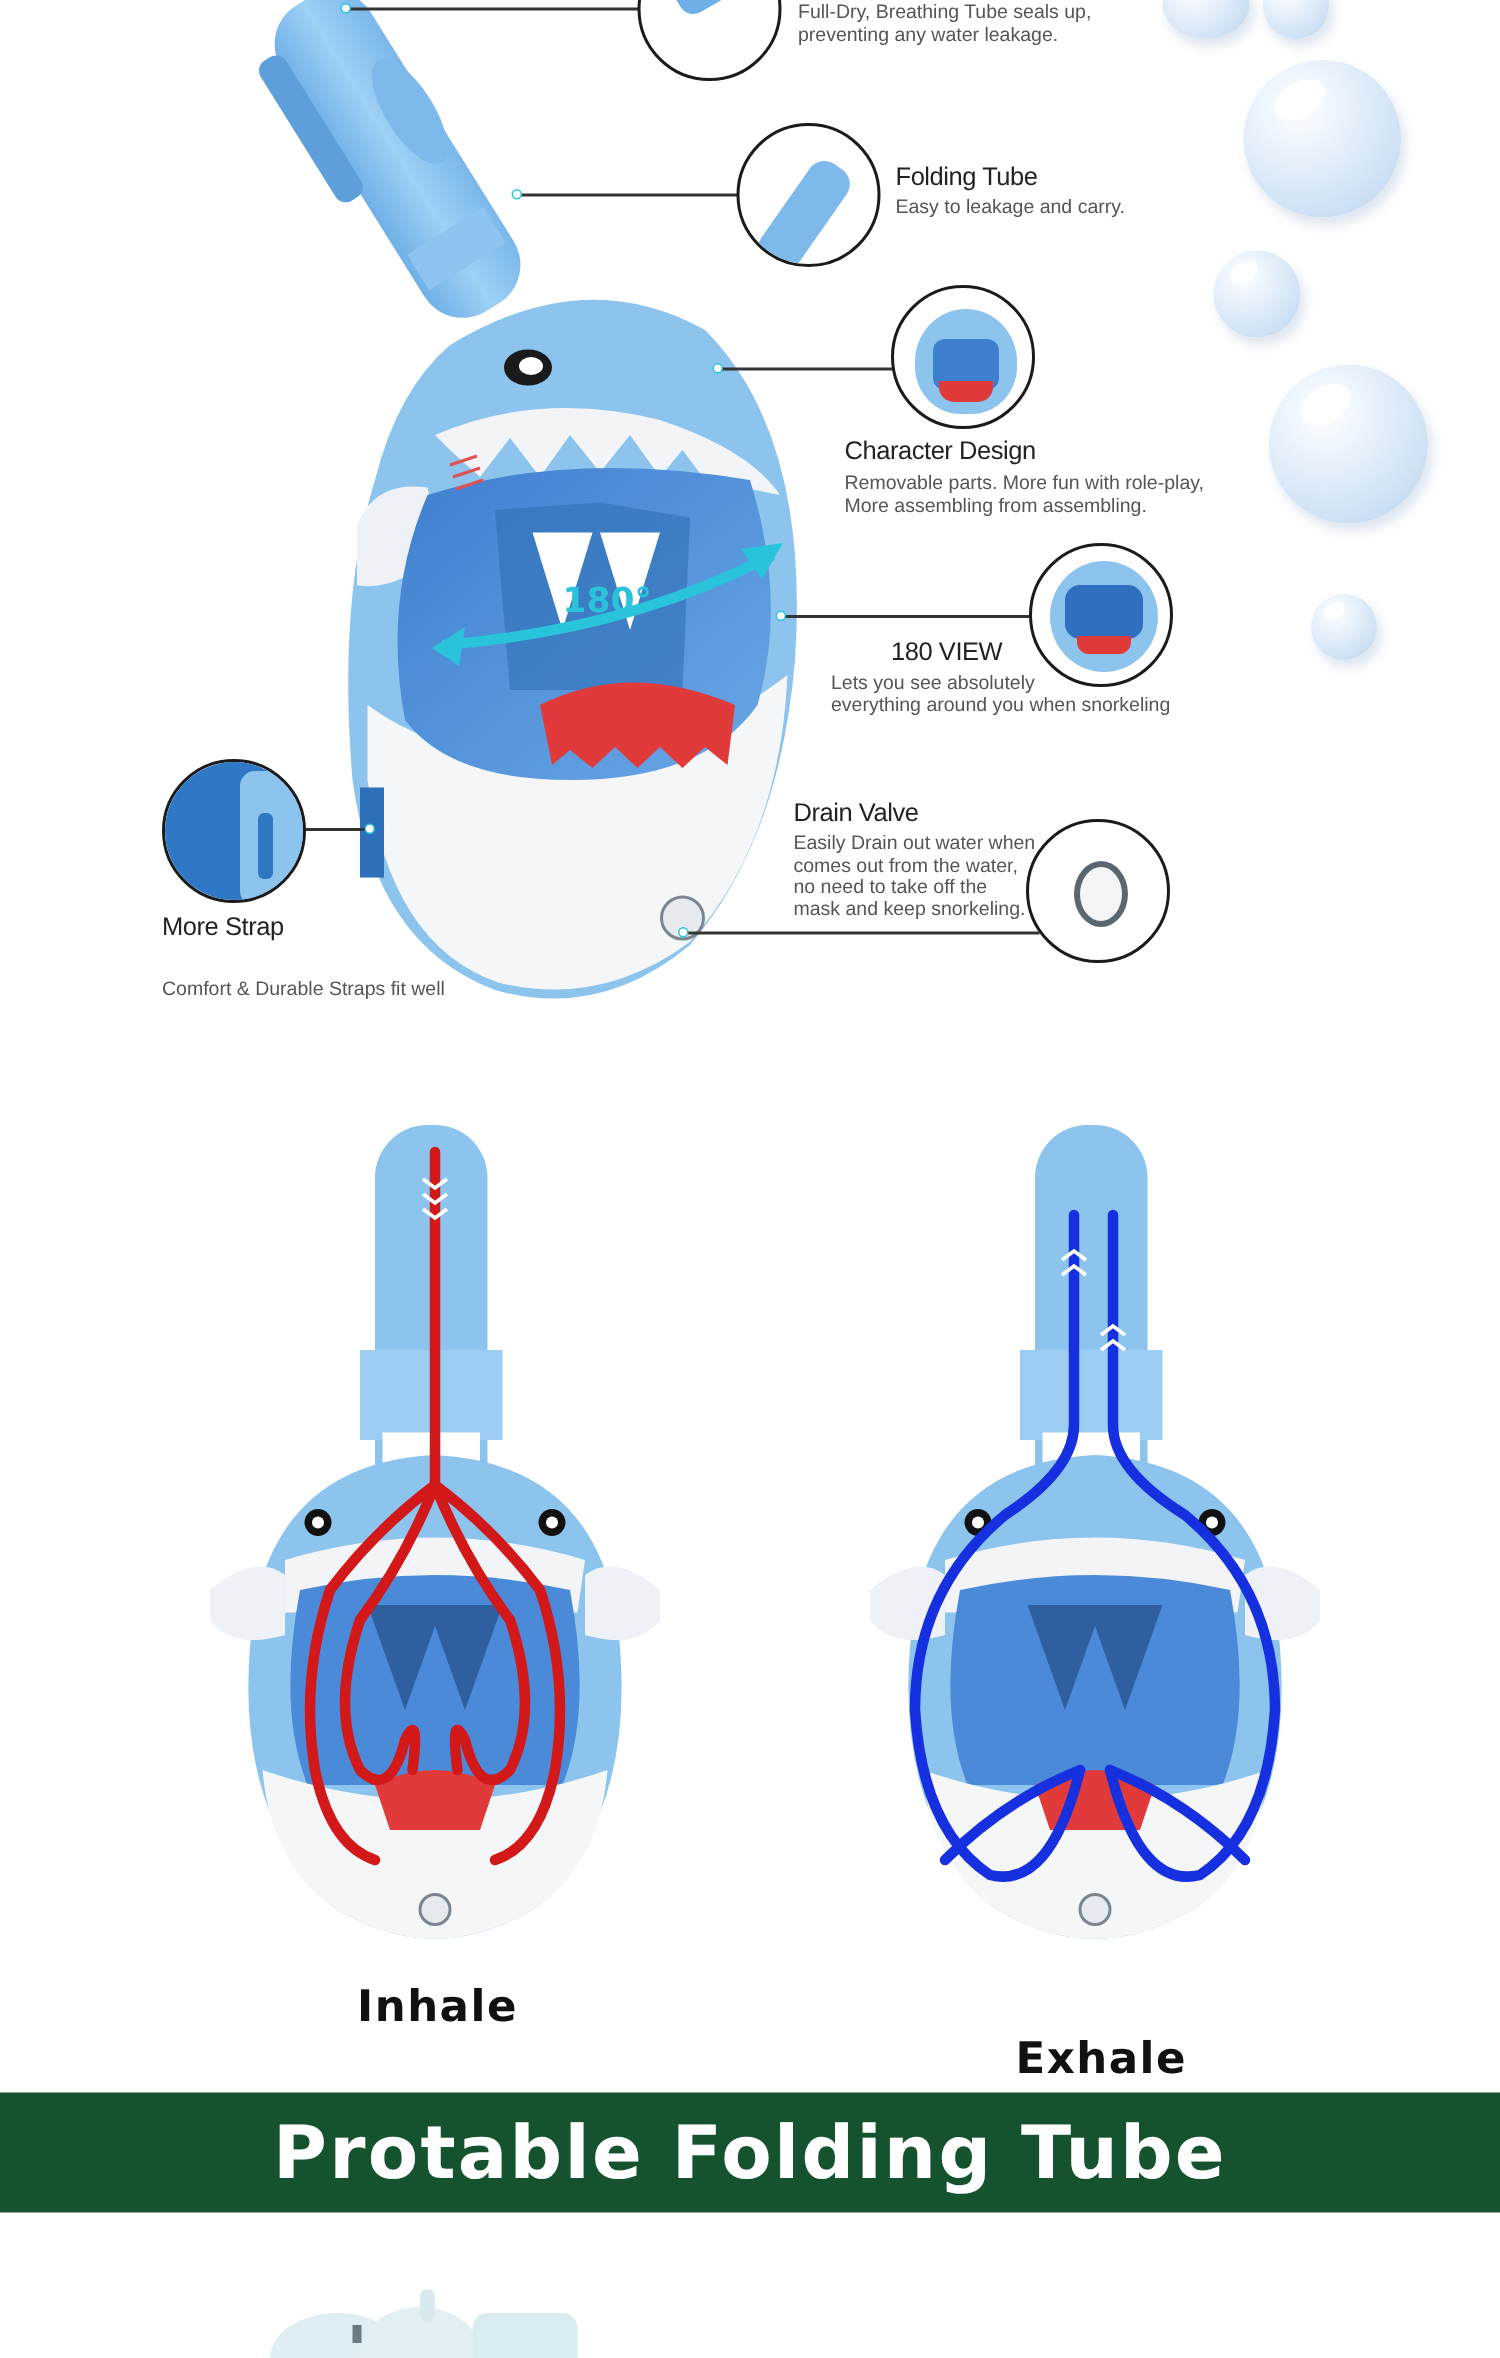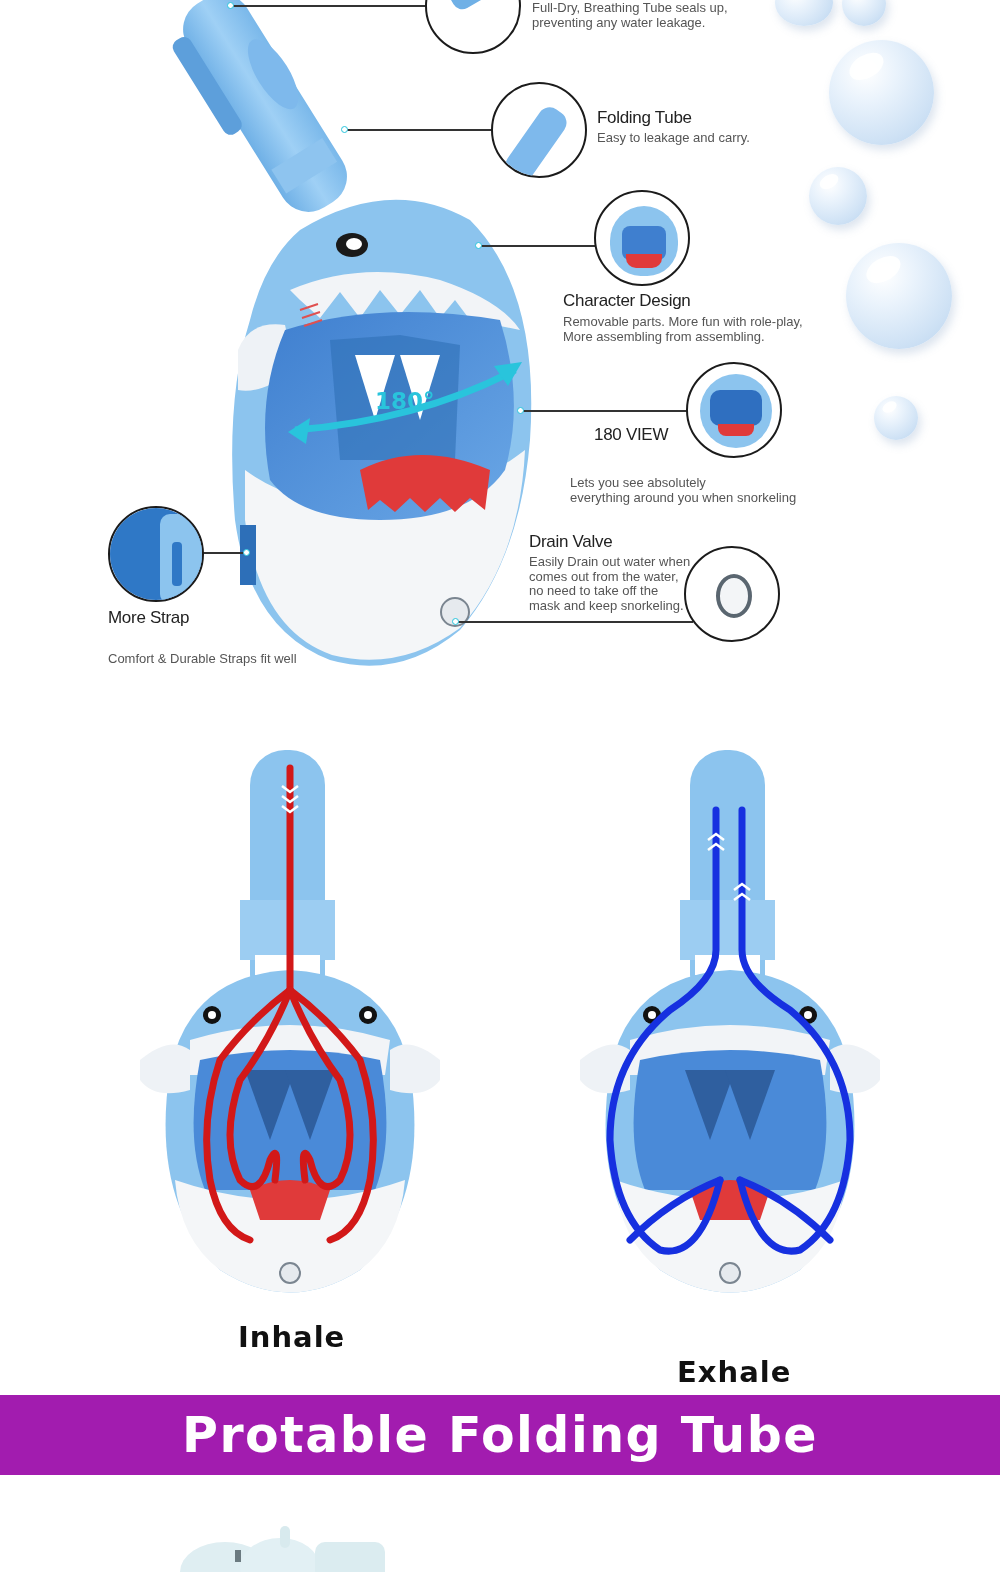--- a/index.html
+++ b/index.html
@@ -16,21 +16,21 @@
   .thumb { position: absolute; border: 2px solid #1b1b1b; border-radius: 50%; overflow: hidden; background: #fff; }
 
   .bubble { position: absolute; border-radius: 50%;
     background: radial-gradient(circle at 35% 30%, #ffffff 0%, #eaf3fc 30%, #cfe2f5 70%, #b9d3ee 100%);
     box-shadow: 3px 5px 8px rgba(120,150,190,0.25); }
   .bubble::after { content: ""; position: absolute; left: 18%; top: 14%; width: 35%; height: 22%; border-radius: 50%;
     background: rgba(255,255,255,0.9); transform: rotate(-30deg); }
 
   .flow-label { position: absolute; font-family: "DejaVu Sans", sans-serif; font-weight: bold; font-size: 29px; color: #111; letter-spacing: 1px; }
 
-  .banner { position: absolute; left: 0; top: 1395px; width: 1000px; height: 80px; background: #a21caf; display: flex; align-items: center; justify-content: center; }
+  .banner { position: absolute; left: 0; top: 1395px; width: 1000px; height: 80px; background: #14532d; display: flex; align-items: center; justify-content: center; }
   .banner-title { font-family: "DejaVu Sans", sans-serif; font-weight: bold; font-size: 49px; color: #ffffff; letter-spacing: 1.5px; }
 </style>
 </head>
 <body>
 
 <div class="bubble" style="left:775px; top:-20px; width:58px; height:46px;"></div>
 <div class="bubble" style="left:842px; top:-18px; width:44px; height:44px;"></div>
 <div class="bubble" style="left:829px; top:40px; width:105px; height:105px;"></div>
 <div class="bubble" style="left:809px; top:167px; width:58px; height:58px;"></div>
 <div class="bubble" style="left:846px; top:243px; width:106px; height:106px;"></div>
@@ -114,21 +114,21 @@
 More assembling from assembling.</div>
 
 <div class="leader" style="left:522px; top:410px; width:166px;"></div>
 <div class="dot" style="left:517px; top:407px;"></div>
 <div class="thumb" style="left:686px; top:362px; width:96px; height:96px;">
   <div style="position:absolute; left:12px; top:10px; width:72px; height:74px; background:#8cc4ee; border-radius:50%;"></div>
   <div style="position:absolute; left:22px; top:26px; width:52px; height:36px; background:#2f6fc0; border-radius:10px;"></div>
   <div style="position:absolute; left:30px; top:60px; width:36px; height:12px; background:#e03a3a; border-radius:0 0 8px 8px;"></div>
 </div>
 <div class="abs callout-title" style="left:558px; top:425px;margin-left:36px;">180 VIEW</div>
-<div class="abs callout-desc" style="left:570px; top:448px;margin-top:28px;">Lets you see absolutely
+<div class="abs callout-desc" style="left:554px; top:448px;">Lets you see absolutely
 everything around you when snorkeling</div>
 
 <div class="leader" style="left:458px; top:621px; width:235px;"></div>
 <div class="dot" style="left:452px; top:618px;"></div>
 <div class="thumb" style="left:684px; top:546px; width:96px; height:96px;">
   <div style="position:absolute; left:30px; top:26px; width:36px; height:44px; border:4px solid #5a6670; border-radius:50%; background:#f3f5f7;"></div>
 </div>
 <div class="abs callout-title" style="left:529px; top:532px;text-align:center;">Drain Valve</div>
 <div class="abs callout-desc" style="left:529px; top:555px;">Easily Drain out water when
 comes out from the water,

